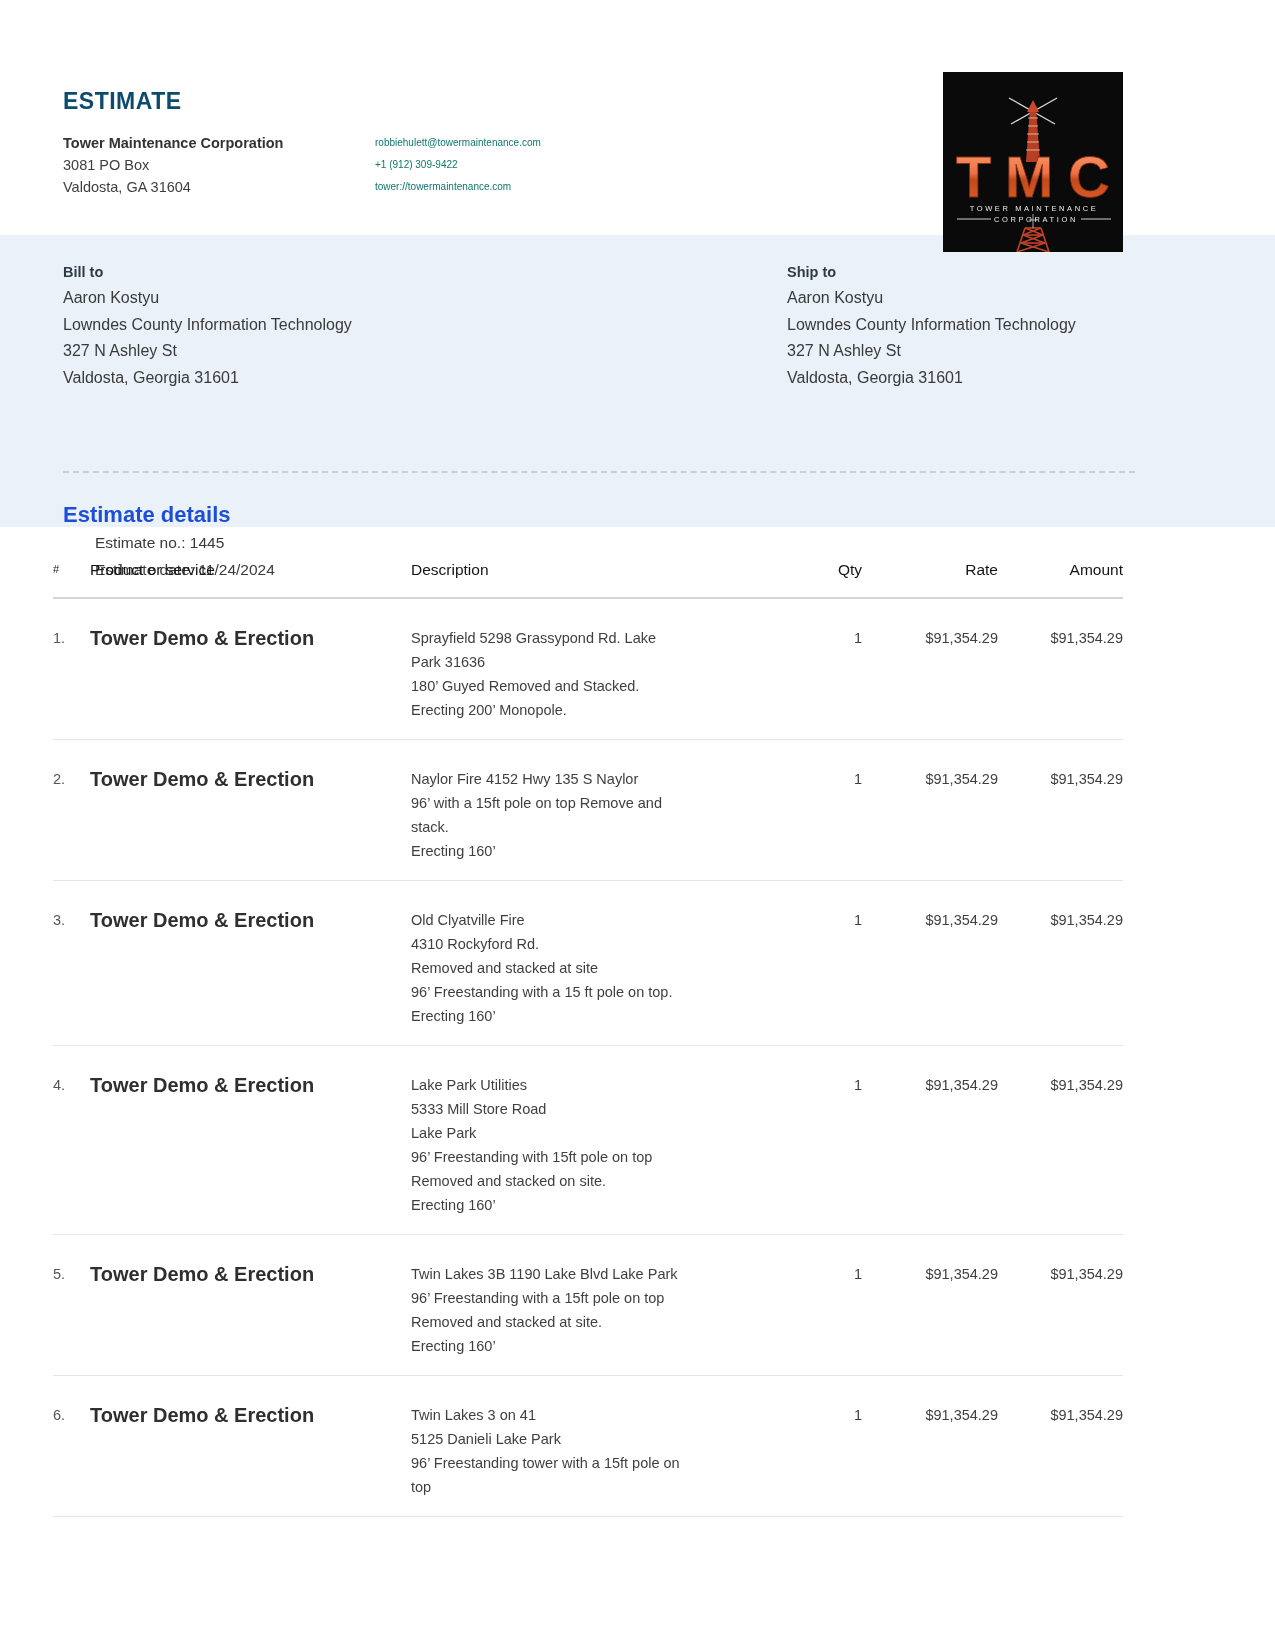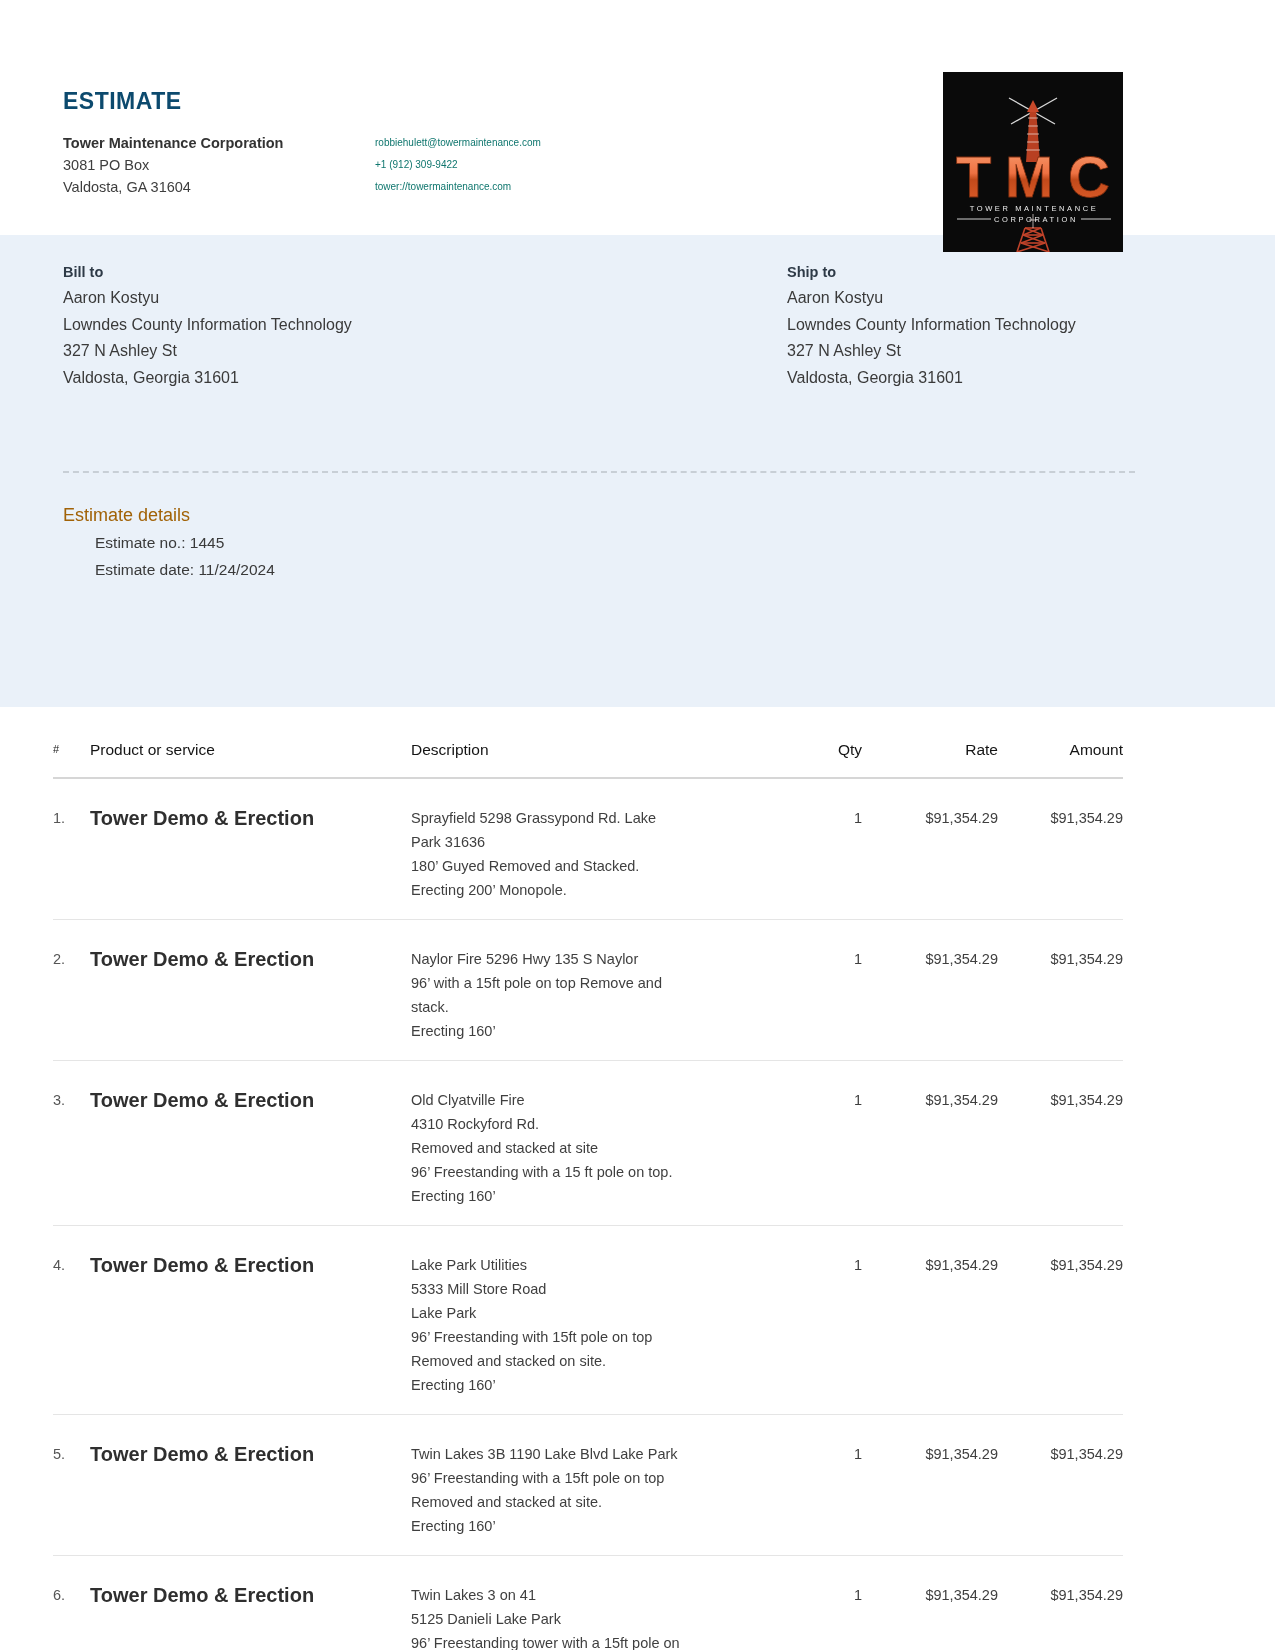--- a/index.html
+++ b/index.html
@@ -18,31 +18,31 @@
     color: #0c4a6e; font-size: 23px; font-weight: bold; letter-spacing: 0.5px;
   }
   .header-cols { display: flex; margin-top: 17px; gap: 31px; }
   .company-block { width: 281px; font-size: 14.5px; line-height: 22px; color: #3e3e3e; }
   .company-name { font-weight: bold; color: #333; }
   .contact-block { width: 245px; font-size: 10px; line-height: 22px; color: #0f766e; }
   .contact-email { word-break: break-all; }
   .logo-wrap { position: absolute; top: 72px; right: 152px; width: 180px; height: 180px; }
 
   
-  .band { background: #eaf1f9; margin-top: 37px; padding: 24px 63px 0 63px; height: 472px; }
+  .band { background: #eaf1f9; margin-top: 37px; padding: 24px 63px 0 63px; height: 292px; }
   .bill-ship { display: flex; }
   .party { font-size: 16px; line-height: 26.5px; color: #3a3a3a; }
   .party-bill { width: 724px; }
   .party-label { font-size: 14.5px; font-weight: bold; color: #2e3a47; line-height: 26px; }
   .dashed-divider {
     border: none; border-top: 2px dashed #c8cfd6;
     margin: 80px 77px 0 0; height: 0;
   }
   .estimate-details { margin-top: 28px; }
-  .details-heading { font-size: 18px; font-weight: normal; color: #a16207; line-height: 28px; }
+  .details-heading { font-size: 22px; font-weight: bold; color: #1d4ed8; line-height: 28px; }
   .details-line { font-size: 15.5px; line-height: 27px; color: #3a3a3a; margin-left: 32px; }
 
   
   .items-section { padding: 34px 0 0 53px; }
   table { border-collapse: collapse; table-layout: fixed; width: 1070px; }
   col.c-num { width: 37px; } col.c-prod { width: 321px; } col.c-desc { width: 339px; }
   col.c-qty { width: 112px; } col.c-rate { width: 136px; } col.c-amt { width: 125px; }
   th { font-weight: normal; font-size: 15.5px; color: #141414; text-align: left;
        padding: 0 0 18px 0; border-bottom: 2px solid #d6d6d6; vertical-align: top; }
   th.right, td.right { text-align: right; }
@@ -199,21 +199,21 @@
           </td>
     <td class="qty right">1</td>
     <td class="rate right">$91,354.29</td>
     <td class="amt right">$91,354.29</td>
   </tr>
 
   <tr>
     <td class="num">2.</td>
     <td class="prod">Tower Demo &amp; Erection</td>
     <td class="desc">
-            <div>Naylor Fire 5296 Hwy 135 S Naylor</div>
+            <div>Naylor Fire 4152 Hwy 135 S Naylor</div>
             <div>96’ with a 15ft pole on top Remove and</div>
             <div>stack.</div>
             <div>Erecting 160’</div>
           </td>
     <td class="qty right">1</td>
     <td class="rate right">$91,354.29</td>
     <td class="amt right">$91,354.29</td>
   </tr>
 
   <tr>

